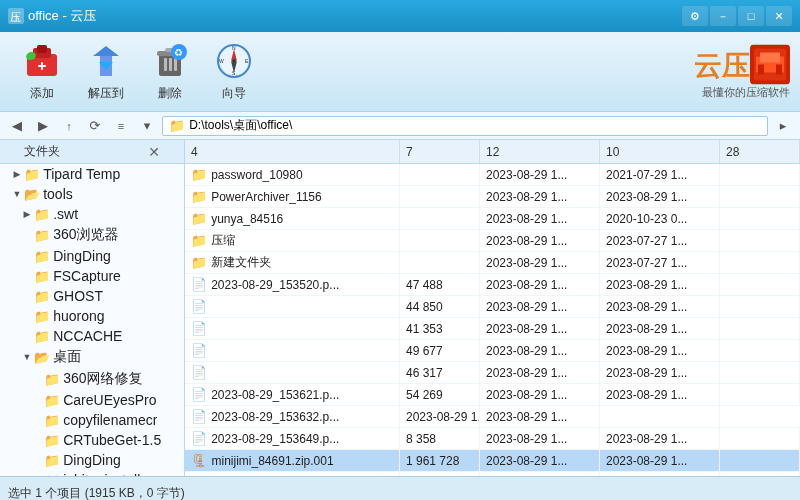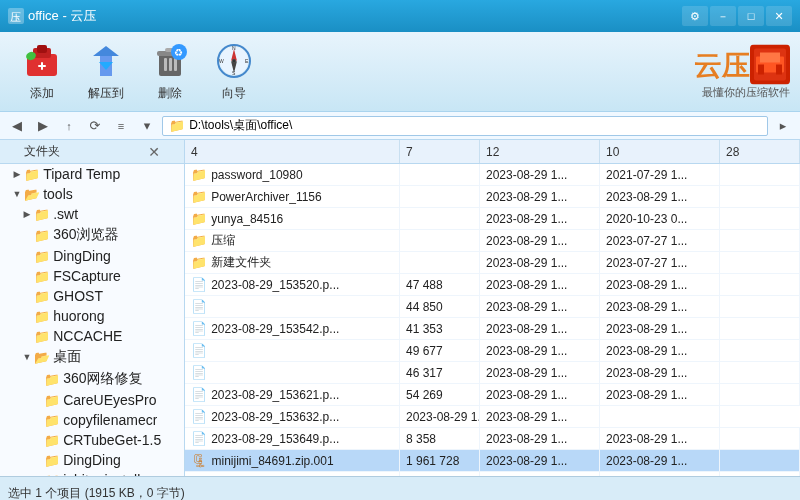--- a/index.html
+++ b/index.html
@@ -456,21 +456,20 @@
             <span class="file-icon file-color">📄</span>
           </div>
       <div class="file-cell">44 850</div>
       <div class="file-cell">2023-08-29 1...</div>
       <div class="file-cell">2023-08-29 1...</div>
       <div class="file-cell"></div>
     </div>
         <div class="file-row">
       <div class="file-cell">
             <span class="file-icon file-color">📄</span>
-            <span>2023-08-29_153542.p...</span>
           </div>
       <div class="file-cell">41 353</div>
       <div class="file-cell">2023-08-29 1...</div>
       <div class="file-cell">2023-08-29 1...</div>
       <div class="file-cell"></div>
     </div>
         <div class="file-row">
       <div class="file-cell">
             <span class="file-icon file-color">📄</span>
           </div>

